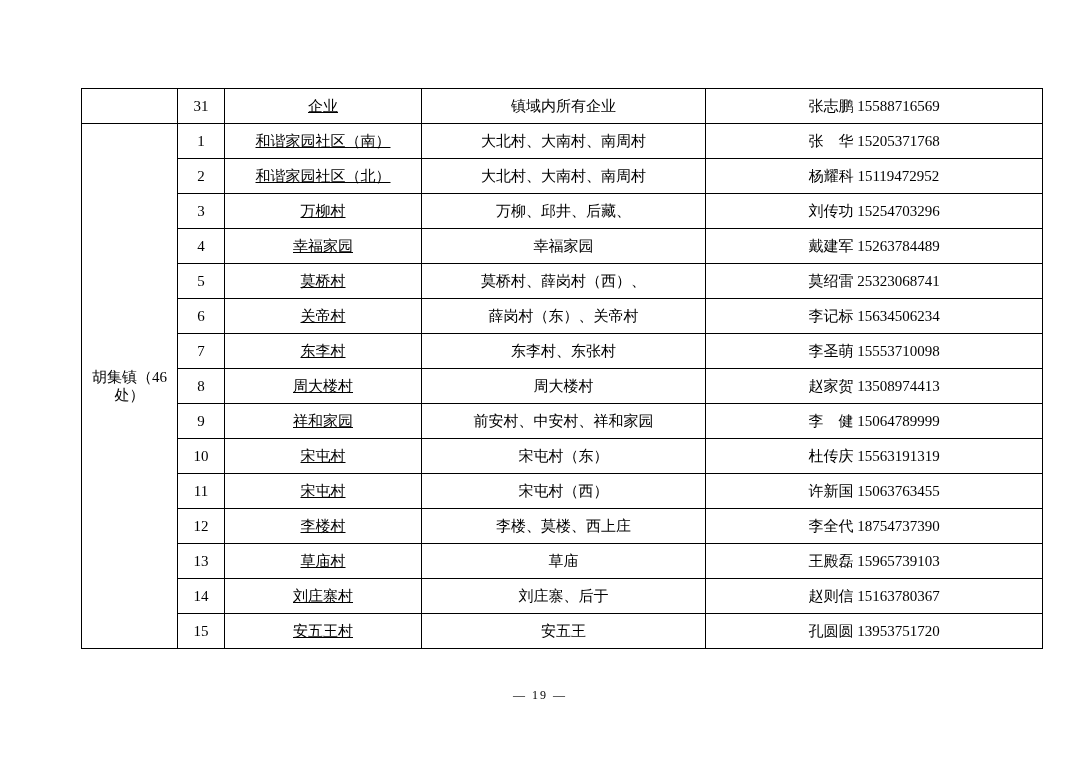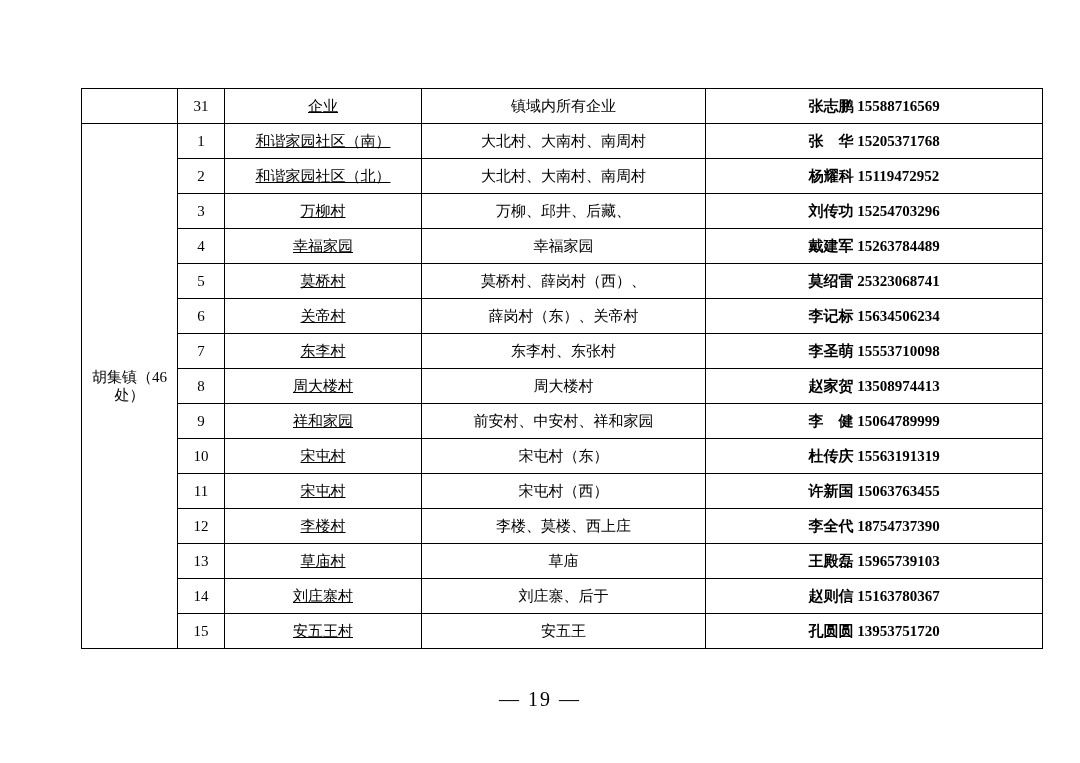--- a/index.html
+++ b/index.html
@@ -56,32 +56,31 @@
   td.col-name {
     width: 192px;
     text-decoration: underline;
   }
   td.col-scope {
     width: 279px;
     margin-top: 34px;
   }
   td.col-contact {
     width: 332px;
-    font-weight: bold;
   }
   .empty-cell {
     background: #ffffff;
   }
   .footer {
     position: absolute;
     left: 0;
     top: 688px;
     width: 1080px;
     text-align: center;
-    font-size: 20px;
+    font-size: 12px;
     letter-spacing: 2px;
     font-family: "Liberation Serif", "DejaVu Serif", serif;
   }
 </style>
 </head>
 <body>
 
 <div class="page">
 
   <div class="table-wrap">

